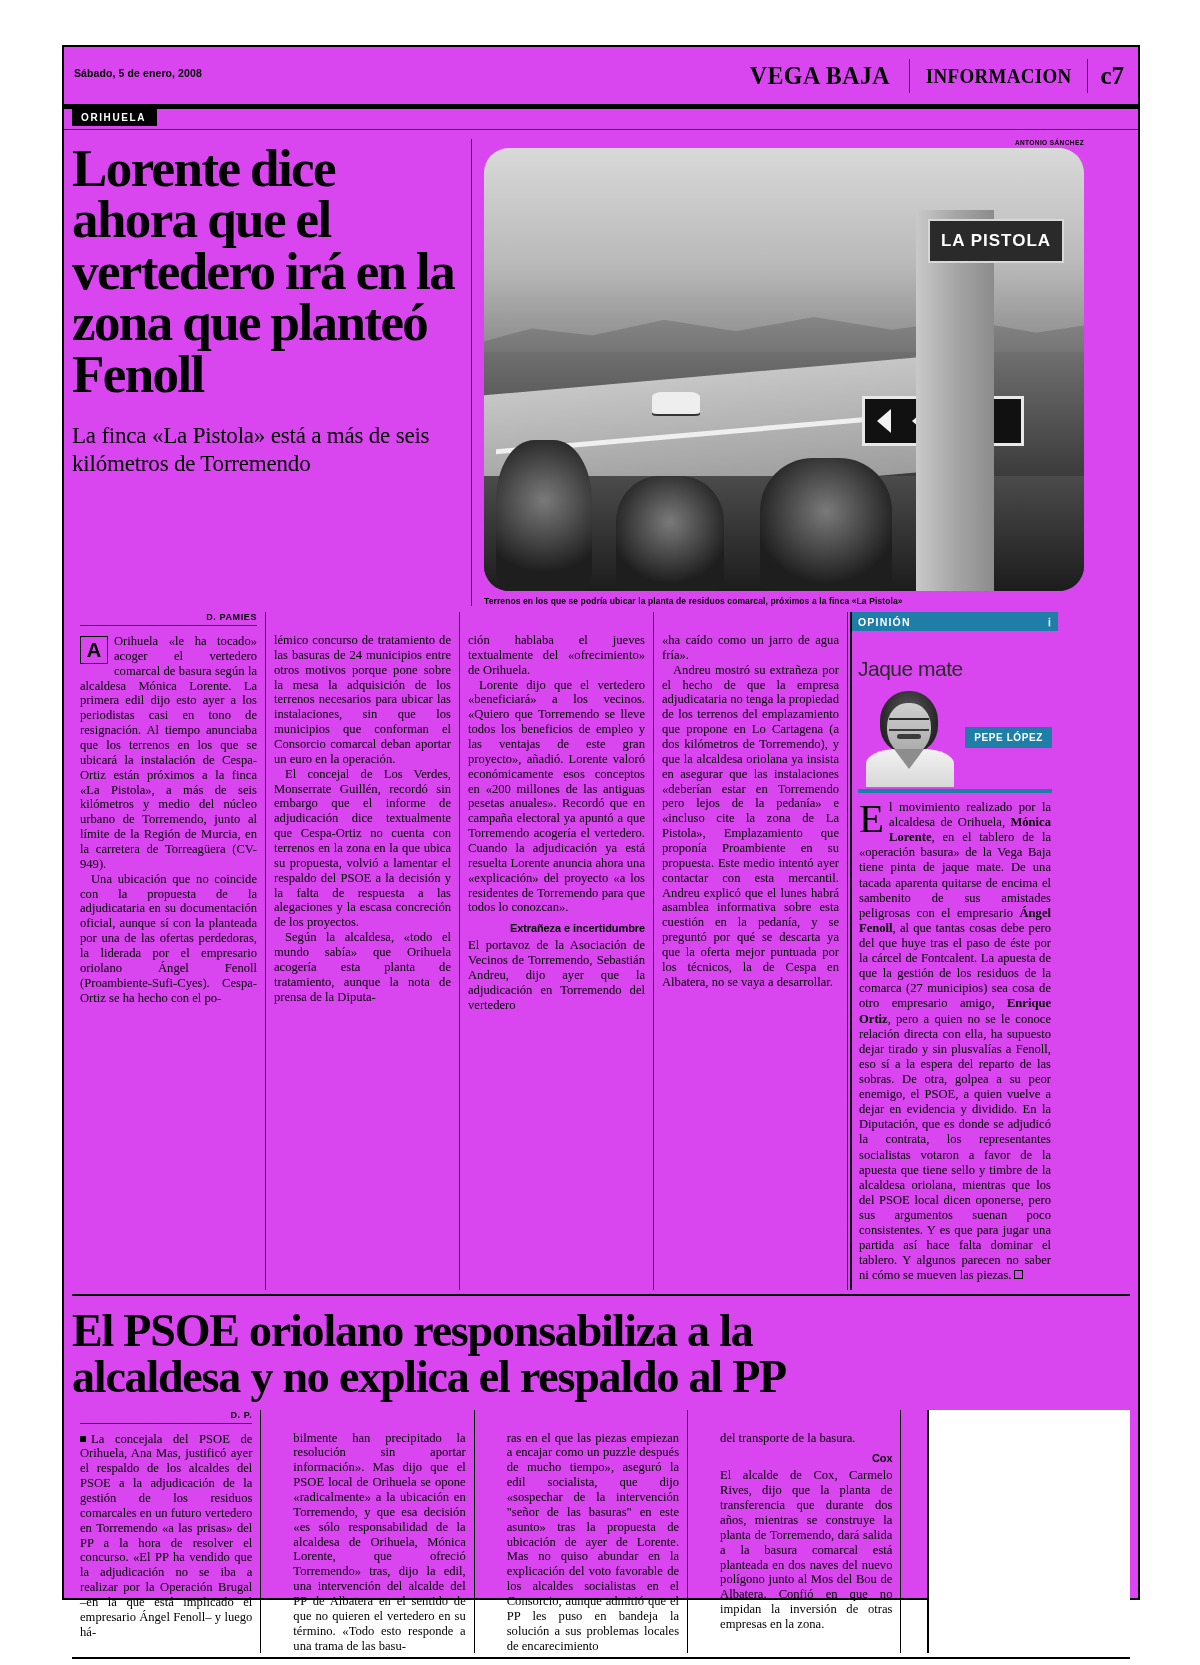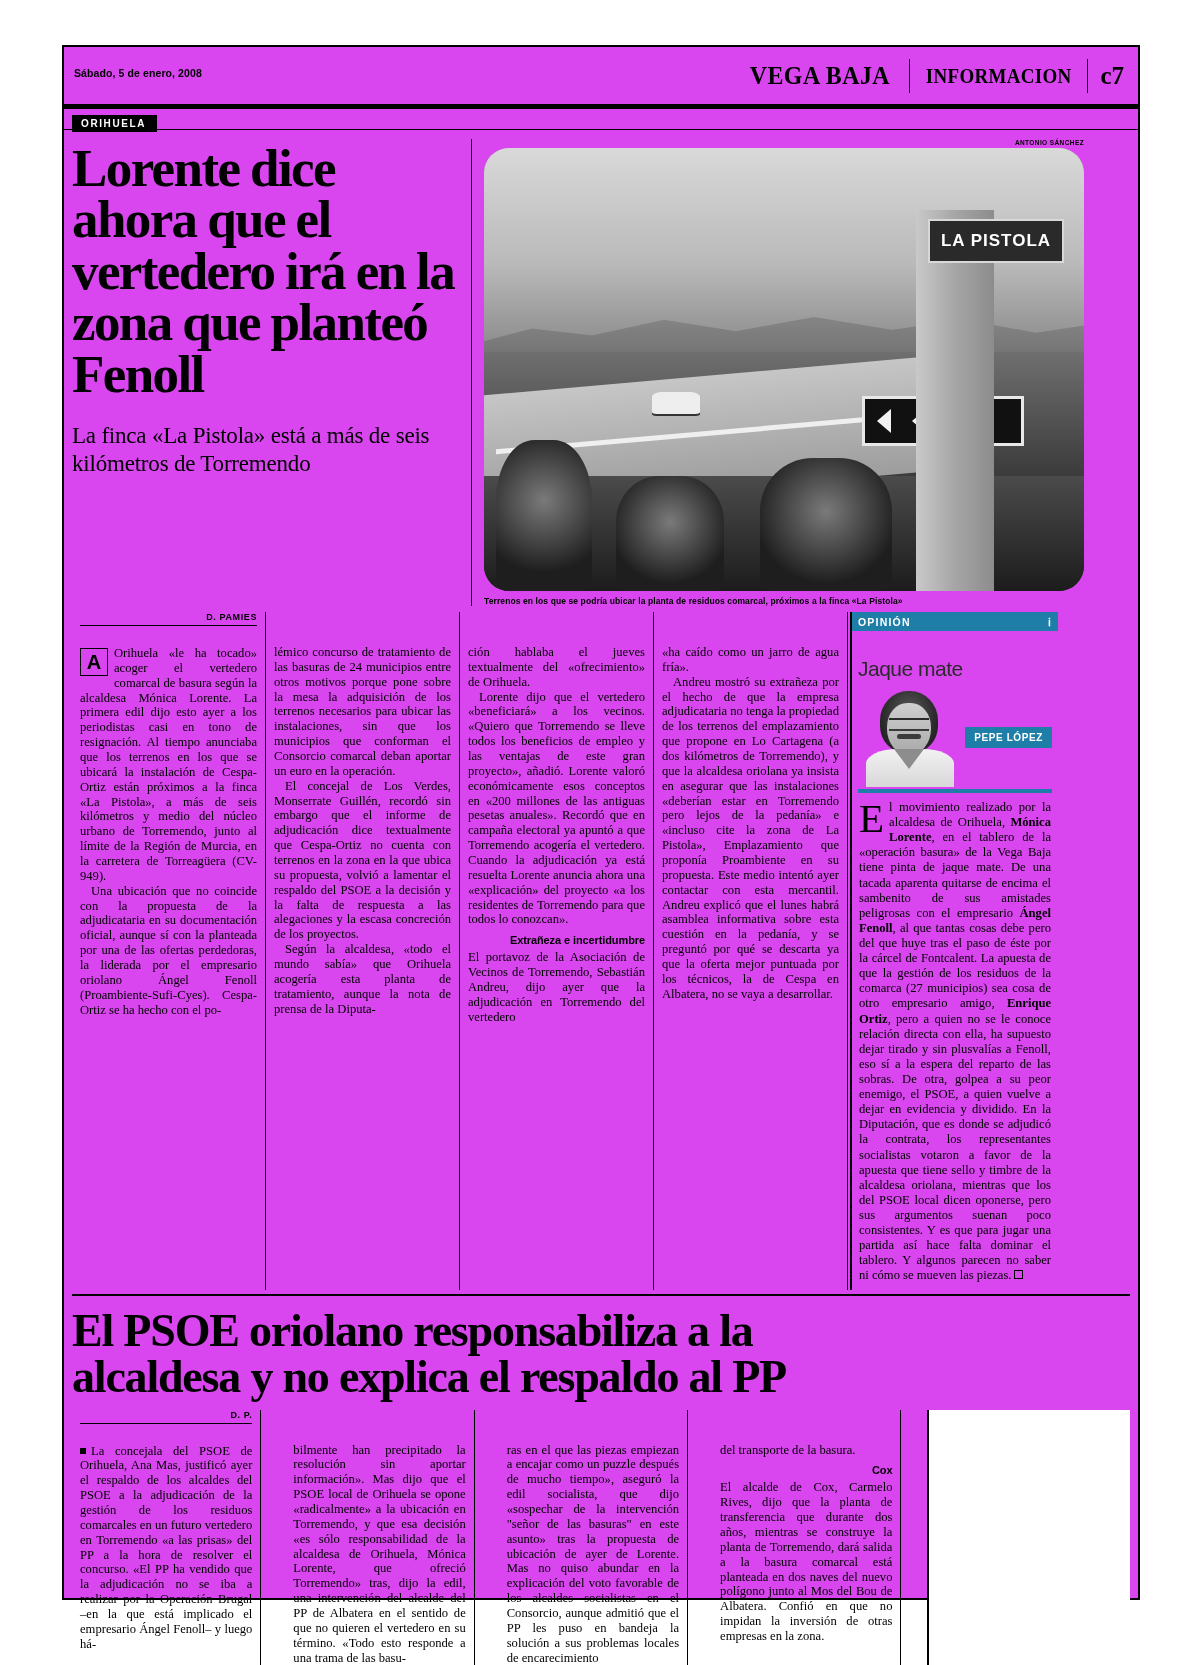--- a/index.html
+++ b/index.html
@@ -86,21 +86,21 @@
   
   .kicker-bar {
     position: relative;
     height: 22px;
     border-top: 4px solid #000;
     box-sizing: content-box;
   }
   .kicker-tag {
     position: absolute;
     left: 8px;
-    top: 6px;
+    top: 0px;
     background: #000;
     color: #fff;
     font-family: "Liberation Sans", sans-serif;
     font-size: 10px;
     font-weight: bold;
     letter-spacing: 1.6px;
     padding: 3px 11px 3px 9px;
   }
   .kicker-rule {
     position: absolute;
@@ -260,21 +260,21 @@
   .col:last-child { border-right: none; }
 
   .byline {
     font-family: "Liberation Sans", sans-serif;
     font-size: 9px;
     font-weight: bold;
     letter-spacing: .6px;
     text-align: right;
     padding-bottom: 3px;
     border-bottom: 1px solid #000;
-    margin-bottom: 20px;
+    margin-bottom: 8px;
   }
   .byline.nobar { border-bottom: none; }
 
   p.body {
     font-family: "Liberation Serif", serif;
     font-size: 12.6px;
     line-height: 1.18;
     text-align: justify;
     margin: 0;
     text-indent: 11px;

